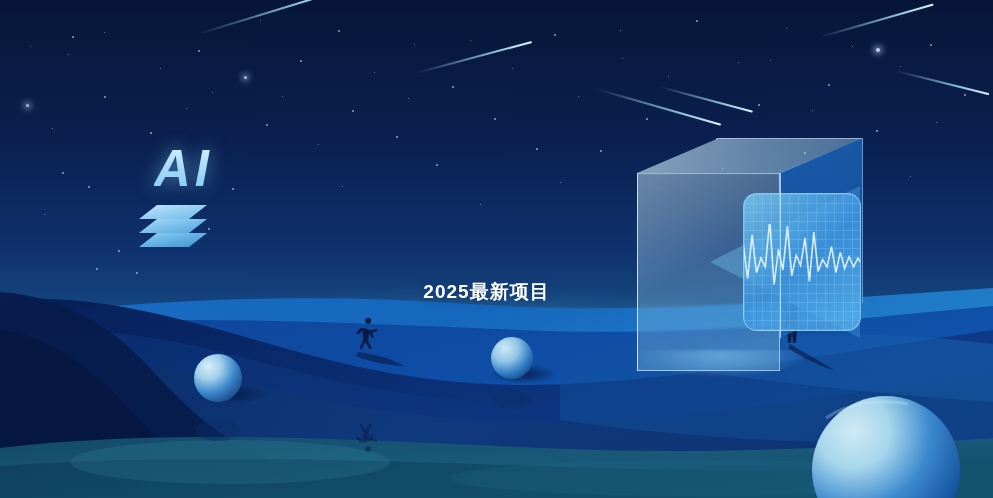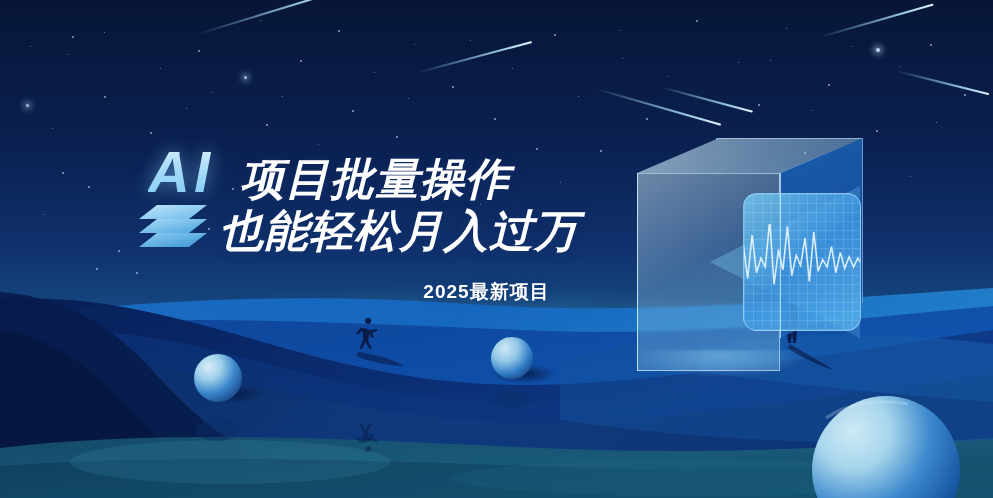--- a/index.html
+++ b/index.html
@@ -91,26 +91,27 @@
   
   .dunes { position:absolute; inset:0; }
 
   
   .headline { position:absolute; left:0; top:0; width:100%; }
   .line1 {
     position:absolute; left:148px; top:143px;
     display:flex; align-items:flex-end; gap:22px;
   }
   .ai-word {
-    font-size:58px; font-weight:bold; font-style:italic;
+    font-size:51px; font-weight:bold; font-style:italic;
     letter-spacing:4px; line-height:1;
     background:linear-gradient(180deg,#e9f7ff 0%, #b6e2fb 45%, #7fc9f2 100%);
     -webkit-background-clip:text; background-clip:text; color:transparent;
     text-shadow:0 0 18px rgba(130,205,245,.55);
     padding-right:4px;
+    margin-left:6px;
   }
   .l1-text {
     font-size:44px; font-weight:bold; font-style:italic;
     color:#ffffff; line-height:1; letter-spacing:1px;
     text-shadow:0 1px 10px rgba(15,50,110,.55);
   }
   .line2 {
     position:absolute; left:137px; top:203px;
     display:flex; align-items:flex-end; gap:10px;
   }
@@ -343,21 +344,20 @@
         <polyline id="wavepath" fill="none" stroke="#eaf7ff" stroke-opacity="0.9" stroke-width="1.6" points="0.0,40.0 4.4,37.1 8.8,41.5 13.2,19.7 17.6,54.5 22.1,11.0 26.5,48.7 30.9,34.2 35.3,42.9 39.7,-3.5 44.1,60.3 48.5,25.5 52.9,45.8 57.4,2.3 61.8,51.6 66.2,31.3 70.6,41.5 75.0,13.9 79.4,57.4 83.8,8.1 88.2,47.3 92.6,35.6 97.1,42.9 101.5,22.6 105.9,48.7 110.3,28.4 114.7,44.4 119.1,32.8 123.5,42.9 127.9,34.2 132.4,41.5 136.8,37.1 141.2,40.0 145.6,38.5 150.0,40.0"></polyline>
       </svg>
     </div>
     <div class="cube-edge-v" style="left:22px; top:35px; height:198px;"></div>
     <div class="cube-edge-v" style="left:165px; top:35px; height:165px;"></div>
   </div>
 
   <div class="headline">
     <div class="line1">
       <span class="ai-word">AI</span>
-      <span class="l1-text">项目批量操作</span>
     </div>
     <div class="line2">
       <span class="layers-icon">
         <svg width="72" height="50" viewBox="0 0 72 50">
           <defs>
             <linearGradient id="lg1" x1="0" y1="0" x2="1" y2="1">
               <stop offset="0" stop-color="#bfe6fb"></stop>
                 <stop offset="1" stop-color="#6cb9e8"></stop>
             </linearGradient>
             <linearGradient id="lg2" x1="0" y1="0" x2="1" y2="1">
@@ -367,20 +367,19 @@
             <linearGradient id="lg3" x1="0" y1="0" x2="1" y2="1">
               <stop offset="0" stop-color="#8fd0f3"></stop>
                 <stop offset="1" stop-color="#3a93d4"></stop>
             </linearGradient>
           </defs>
           <polygon points="20,2 70,2 52,16 2,16" fill="url(#lg1)"></polygon>
           <polygon points="20,16 70,16 52,30 2,30" fill="url(#lg2)"></polygon>
           <polygon points="20,30 70,30 52,44 2,44" fill="url(#lg3)"></polygon>
         </svg>
       </span>
-      <span class="l2-text">也能轻松月入过万</span>
     </div>
     <div class="subtitle">
       <span class="sub-inner">2025最新项目</span>
     </div>
   </div>
 
 </div>
 
 </body></html>

